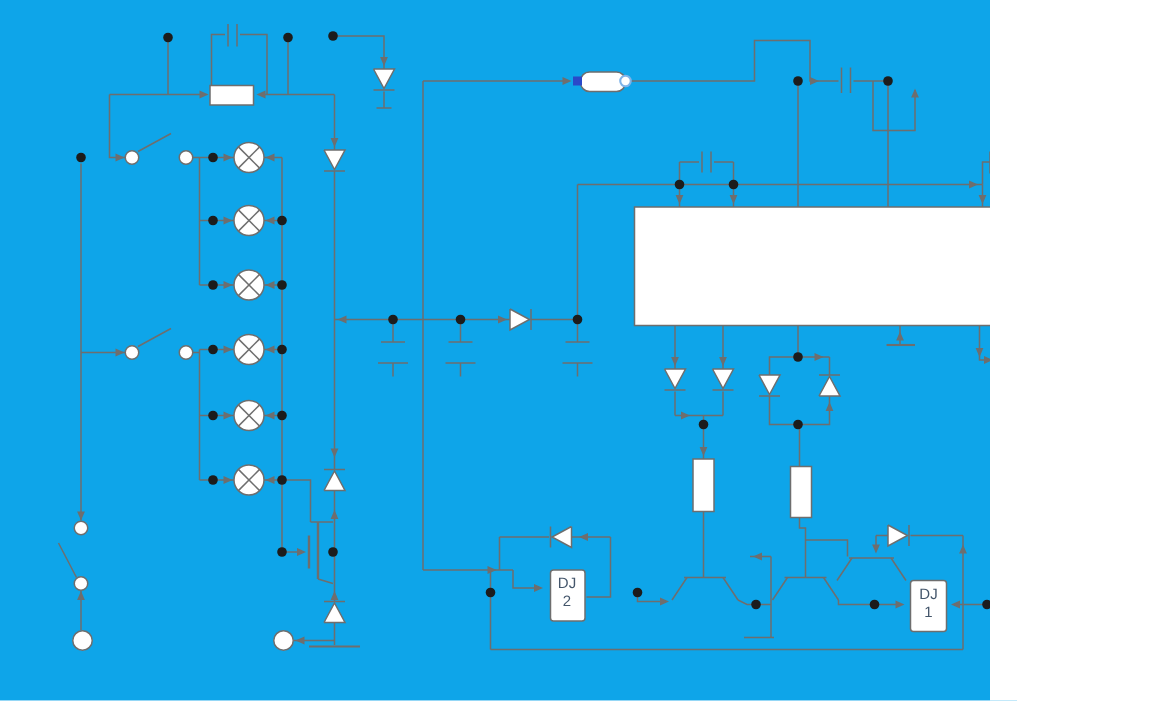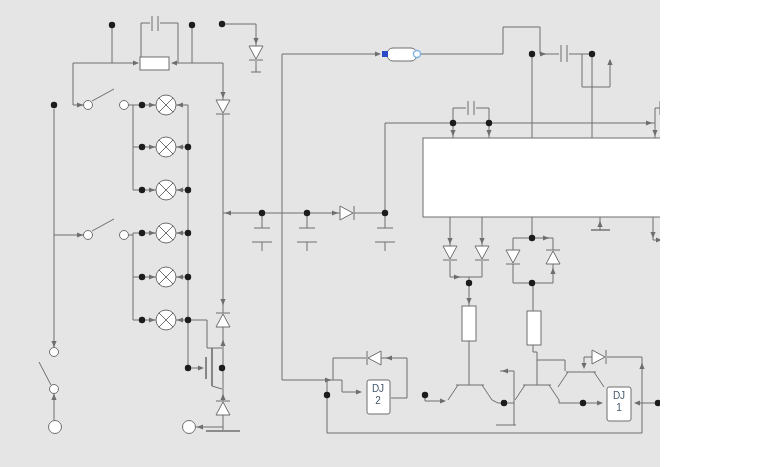--- a/index.html
+++ b/index.html
@@ -1,17 +1,17 @@
 <!DOCTYPE html>
 <html><head>
 <meta charset="utf-8">
 <style>
   html,body{margin:0;padding:0;background:#ffffff;}
   body{font-family:"Liberation Sans", sans-serif;}
-  #stage{position:relative;width:660px;height:467px;background:#e5e5e5;overflow:hidden;}
+  #stage{position:relative;width:660px;height:467px;background:#0ea5e9;overflow:hidden;}
   svg{display:block;}
   text.dj{font-family:"Liberation Sans", sans-serif;font-size:10px;}
 </style>
 </head>
 <body>
 
 <div id="stage">
   <svg id="schem" width="768" height="467" viewBox="0 0 768 467">
       <polyline points="112,25 112,63" fill="none" stroke="#6e6e6e" stroke-width="1"></polyline>
       <polyline points="73,63 136,63" fill="none" stroke="#6e6e6e" stroke-width="1"></polyline>

